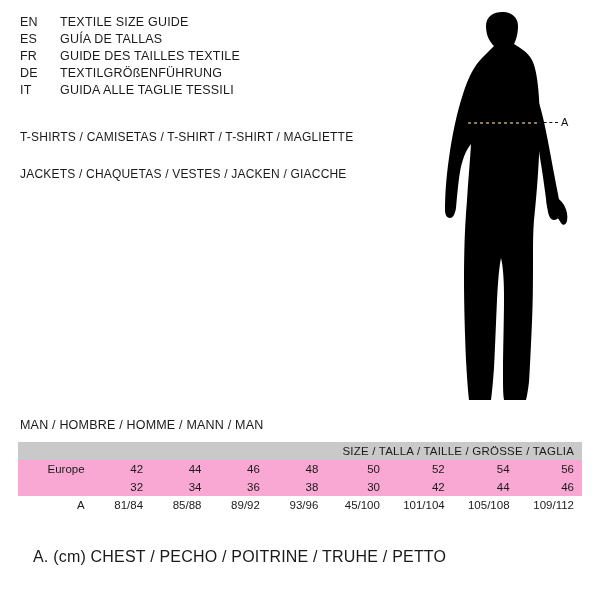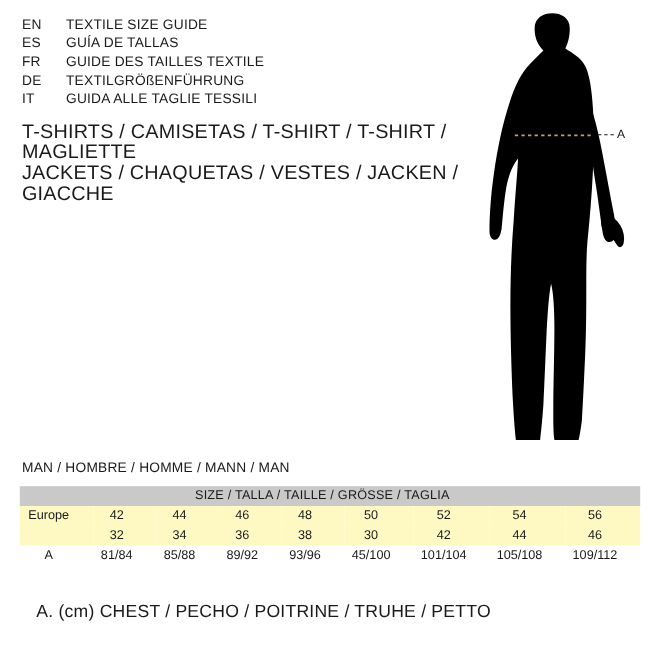--- a/index.html
+++ b/index.html
@@ -46,23 +46,24 @@
   }
 
   
   .cat-block {
     position: absolute;
     left: 20px;
     top: 110px;
     width: 400px;
   }
   .cat-line {
-    font-size: 18px;
+    font-size: 12px;
     line-height: 19px;
     letter-spacing: 0.2px;
+    margin-top: 18px;
   }
 
   
   .figure {
     position: absolute;
     left: 420px;
     top: 10px;
     width: 170px;
     height: 400px;
   }
@@ -94,31 +95,31 @@
   table.size-table {
     position: absolute;
     left: 18px;
     top: 442px;
     width: 564px;
     border-collapse: collapse;
     font-size: 11.5px;
   }
   table.size-table th,
   table.size-table td {
-    text-align: center;
-    padding: 3px 20px 3px 6px;
+    text-align: right;
+    padding: 3px 8px 3px 6px;
     font-weight: normal;
     white-space: nowrap;
   }
   table.size-table thead th {
     background: #c9c9c9;
     font-size: 11.5px;
     letter-spacing: 0.2px;
   }
-  tr.row-alt td { background: #fef9c3; margin-left: 24px; }
+  tr.row-alt td { background: #f9a8d4; margin-left: 24px; }
   tr.row-plain td { background: #ffffff; }
   td.col-label, th.col-label { width: 84px; }
   td.col-v, th.col-v { width: 60px; }
 
   .footnote {
     position: absolute;
     left: 33px;
     top: 548px;
     font-size: 16px;
     letter-spacing: 0.2px;

